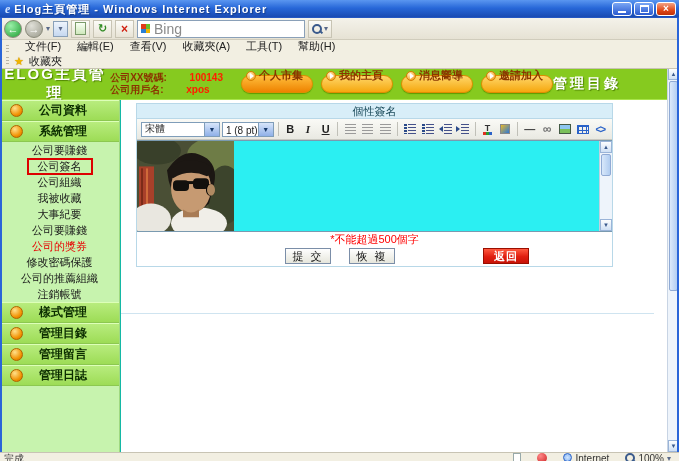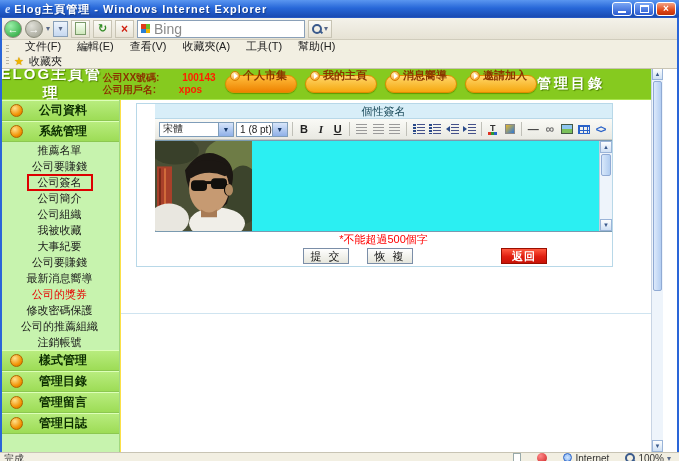--- a/index.html
+++ b/index.html
@@ -53,21 +53,21 @@
   .magnifier{width:6px;height:6px;border:2px solid #3a5a8c;border-radius:50%;position:relative;}
   .magnifier::after{content:"";position:absolute;width:4px;height:2px;background:#3a5a8c;transform:rotate(45deg);right:-3px;bottom:-1px;}
 
   .menubar{position:absolute;top:40px;left:0;right:0;height:14px;background:#f2efe2;display:flex;align-items:flex-end;gap:16px;padding:0 6px;font-size:11px;color:#222;z-index:30;}
   .grip{width:3px;height:9px;background:repeating-linear-gradient(#b8b4a4 0 1px,transparent 1px 3px);}
   .menu-item{cursor:default;white-space:nowrap;}
   .favbar{position:absolute;top:54px;left:0;right:0;height:14px;background:#f2efe2;display:flex;align-items:center;gap:5px;padding:0 6px;font-size:11px;color:#222;border-bottom:1px solid #c8c4b4;z-index:30;}
   .star{color:#f0b400;font-size:11px;line-height:11px;text-shadow:0 0 1px #b07800;}
 
   
-  .page{position:absolute;top:68px;left:0;right:16px;height:384px;background:#fde047;overflow:hidden;}
+  .page{position:absolute;top:68px;left:0;right:0;height:384px;background:#14b8a6;overflow:hidden;}
   .gheader{position:absolute;top:0;left:0;right:0;height:32px;background:#86ca1f;display:flex;align-items:center;border-bottom:1px solid #a8e44a;box-sizing:border-box;}
   .logo{width:132px;text-align:center;color:#fff;font-size:15px;font-weight:bold;letter-spacing:2px;text-shadow:1px 1px 1px #4f8400;}
   .cinfo{width:152px;font-size:10px;font-weight:bold;line-height:12px;white-space:nowrap;}
   .cinfo .lab{color:#8a3500;}
   .cinfo .val{color:#ff1e00;margin-left:20px;}
   .pills{display:flex;gap:8px;margin-left:4px;}
   .pill{height:17px;border-radius:9px;border:1px solid #e08c00;background:linear-gradient(#ffd76a,#f5a70e);display:flex;align-items:center;gap:3px;padding:0 9px 16px 4px;box-sizing:border-box;box-shadow:0 1px 1px #5f9a00;}
   .pill.active{background:linear-gradient(#ffbe3c,#ee8200);}
   .pill .play{width:10px;height:10px;border-radius:50%;background:radial-gradient(circle at 35% 30%,#fff0c0,#ef8c00);display:flex;align-items:center;justify-content:center;border:1px solid #d87c00;box-sizing:border-box;}
   .pill .play::after{content:"";border-left:4px solid #fff;border-top:3px solid transparent;border-bottom:3px solid transparent;margin-left:1px;}
@@ -80,24 +80,24 @@
   .side-row.section{height:21px;background:linear-gradient(#b8ec7e,#9ddc56);border-top:1px solid #ddffb8;border-bottom:1px solid #8cc850;box-sizing:border-box;}
   .orb{width:13px;height:13px;border-radius:50%;margin-left:10px;background:radial-gradient(circle at 35% 30%,#ffe08a,#f09000 65%,#c86a00);border:1px solid #b06400;box-sizing:border-box;flex:none;}
   .sec-label{flex:1;text-align:center;margin-right:16px;font-size:12px;font-weight:bold;color:#0c2e00;white-space:nowrap;}
   .side-row.item{height:16px;justify-content:center;}
   .item-label{font-size:11px;color:#1a1a1a;white-space:nowrap;}
   .item-label.hl{border:2px solid #dd0000;padding:0 9px;line-height:13px;}
   .item-label.warn{color:#e80000;}
 
   
   .main{position:absolute;top:32px;left:121px;right:12px;bottom:0;background:#fff;}
-  .panel{position:absolute;top:3px;left:15px;width:477px;border:1px solid #b8d8e8;box-sizing:border-box;padding-left:18px;}
+  .panel{position:absolute;top:3px;left:15px;width:477px;border:1px solid #b8d8e8;box-sizing:border-box;}
   .ptitle{height:14px;background:#d8eef8;display:flex;align-items:center;justify-content:center;font-size:11px;color:#1a4a5a;border-bottom:1px solid #b8d8e8;}
   .toolbar{height:20px;background:linear-gradient(#fafaf6,#e9e9e2);display:flex;align-items:center;gap:2px;padding:0 4px;border-bottom:1px solid #c8c8c0;}
-  .dd{height:15px;border:1px solid #7f9db9;background:#fff;display:flex;align-items:center;font-size:10px;color:#222;padding-left:3px;box-sizing:border-box;}
+  .dd{height:15px;border:1px solid #7f9db9;background:#fff;display:flex;align-items:flex-end;font-size:10px;color:#222;padding-left:3px;box-sizing:border-box;}
   .dd .dtext{white-space:nowrap;overflow:hidden;}
   .dd .darrow{width:14px;height:13px;margin-left:auto;border-left:1px solid #7f9db9;background:linear-gradient(#d8e6fa,#8fb0e8);display:flex;align-items:center;justify-content:center;font-size:7px;color:#16396a;flex:none;}
   .dd.font{width:90px;}
   .dd.size{width:58px;}
   .tb-sep{width:1px;height:14px;background:#c0c0b8;margin:0 2px;}
   .tbtn{width:18px;height:17px;display:flex;align-items:center;justify-content:center;gap:1px;}
   .glyph-b{font-size:11px;font-weight:bold;color:#222;}
   .glyph-i{font:italic bold 11px "Liberation Serif",serif;color:#222;}
   .glyph-u{font-size:11px;font-weight:bold;color:#222;text-decoration:underline;}
   .lines{width:11px;height:10px;background:repeating-linear-gradient(#9a9a9a 0 1px,transparent 1px 3px);}
@@ -246,45 +246,36 @@
   <div class="sidebar">
     <div class="side-row section">
       <span class="orb"></span>
       <span class="sec-label">公司資料</span>
     </div>
     <div class="side-row section">
       <span class="orb"></span>
       <span class="sec-label">系統管理</span>
     </div>
     <div class="side-row item">
-        <span class="item-label">推薦名單</span>
-      </div>
-    <div class="side-row item">
         <span class="item-label">公司要賺錢</span>
       </div>
     <div class="side-row item">
         <span class="item-label hl">公司簽名</span>
       </div>
     <div class="side-row item">
-        <span class="item-label">公司簡介</span>
-      </div>
-    <div class="side-row item">
         <span class="item-label">公司組織</span>
       </div>
     <div class="side-row item">
         <span class="item-label">我被收藏</span>
       </div>
     <div class="side-row item">
         <span class="item-label">大事紀要</span>
       </div>
     <div class="side-row item">
         <span class="item-label">公司要賺錢</span>
-      </div>
-    <div class="side-row item">
-        <span class="item-label">最新消息嚮導</span>
       </div>
     <div class="side-row item">
         <span class="item-label warn">公司的獎券</span>
       </div>
     <div class="side-row item">
         <span class="item-label">修改密碼保護</span>
       </div>
     <div class="side-row item">
         <span class="item-label">公司的推薦組織</span>
       </div>

